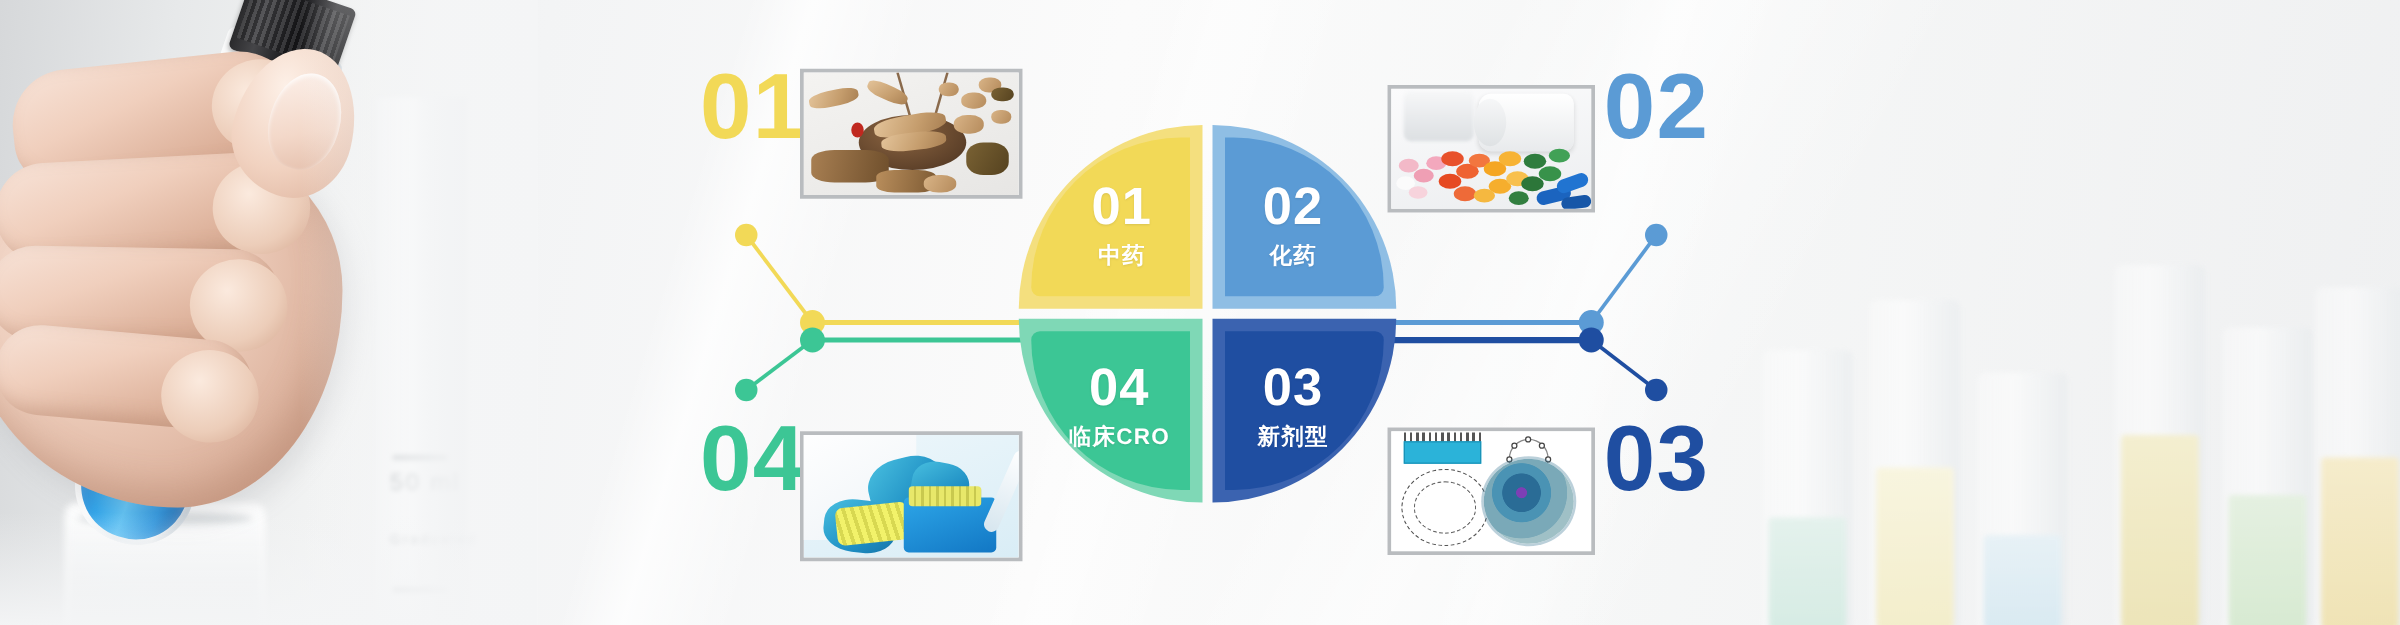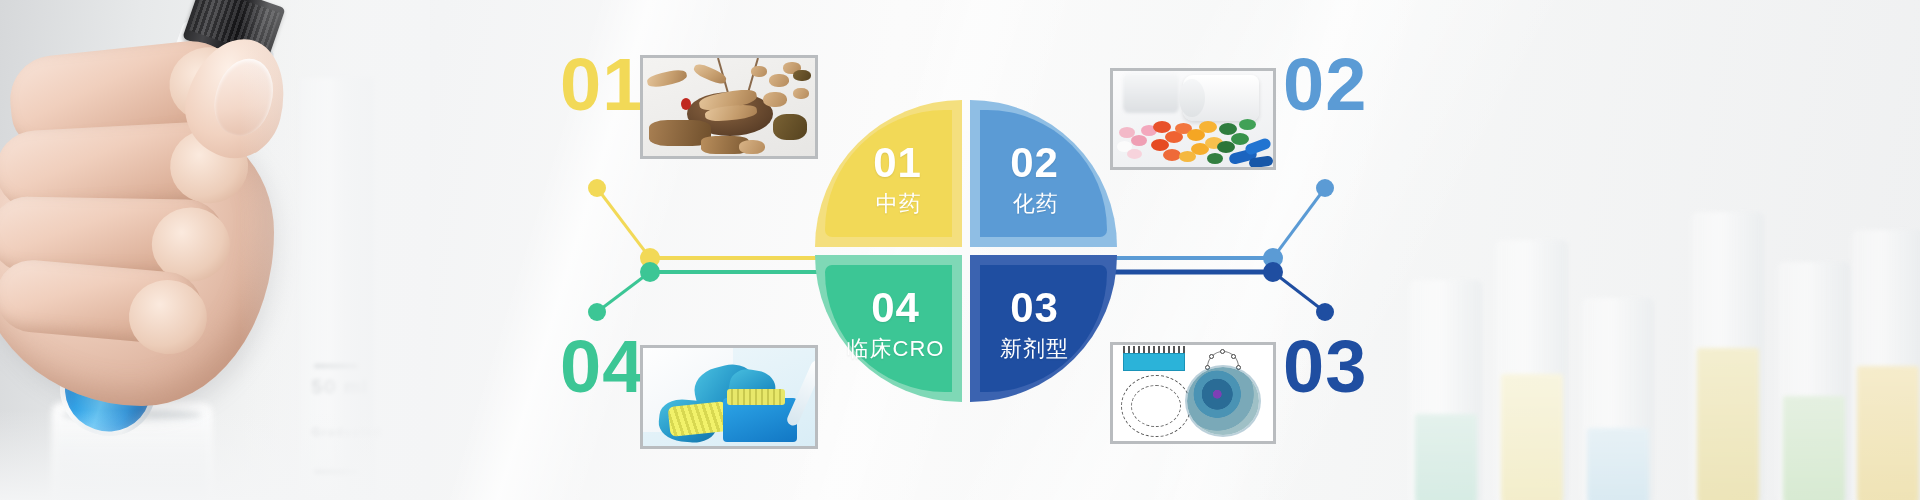--- a/index.html
+++ b/index.html
@@ -207,24 +207,23 @@
     position: relative; z-index: 3;
     text-align: center;
     line-height: 1;
     text-shadow: 0 1px 2px rgba(0,0,0,.10);
   }
   .quad .num {
     font-size: 42px; font-weight: 700; letter-spacing: 1px;
     display: block;
   }
   .quad .cn {
-    font-size: 22px; font-weight: 400; display: block; margin-top: 9px;
+    font-size: 18px; font-weight: 700; display: block; margin-top: 9px;
     letter-spacing: 1px;
     font-family: "Liberation Sans", "DejaVu Sans", sans-serif;
-    text-align: right;
   }
 
   
   #q1 { left: 0; top: 0; }
   #q1 .ring { background: #f4df7e; border-radius: 147px 0 0 0; }
   #q1 .core { background: #f2d957; border-radius: 138px 0 0 8px; inset: 10px 10px 10px 10px; }
   #q1 .txt { padding-left: 18px; padding-top: 10px; }
 
   
   #q2 { left: 155px; top: 0; }

